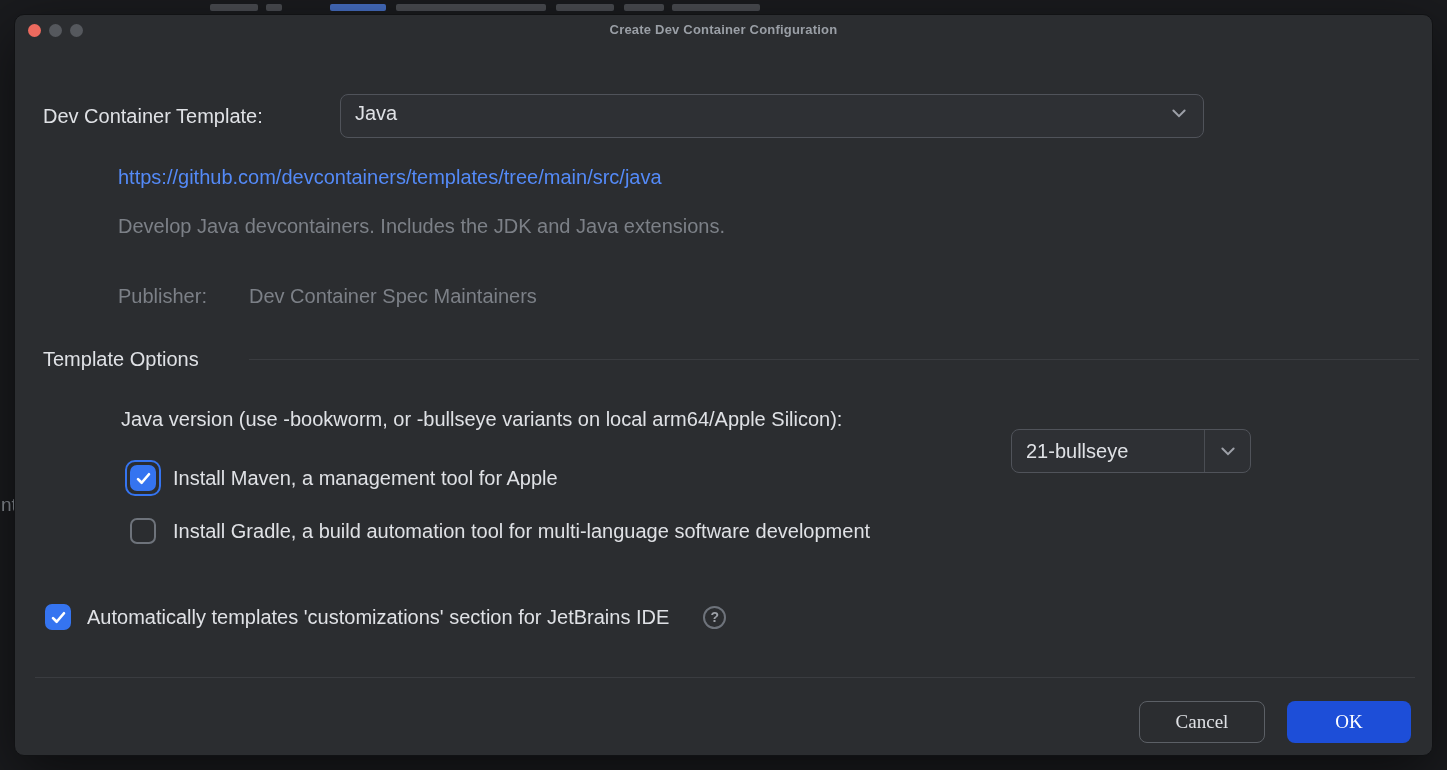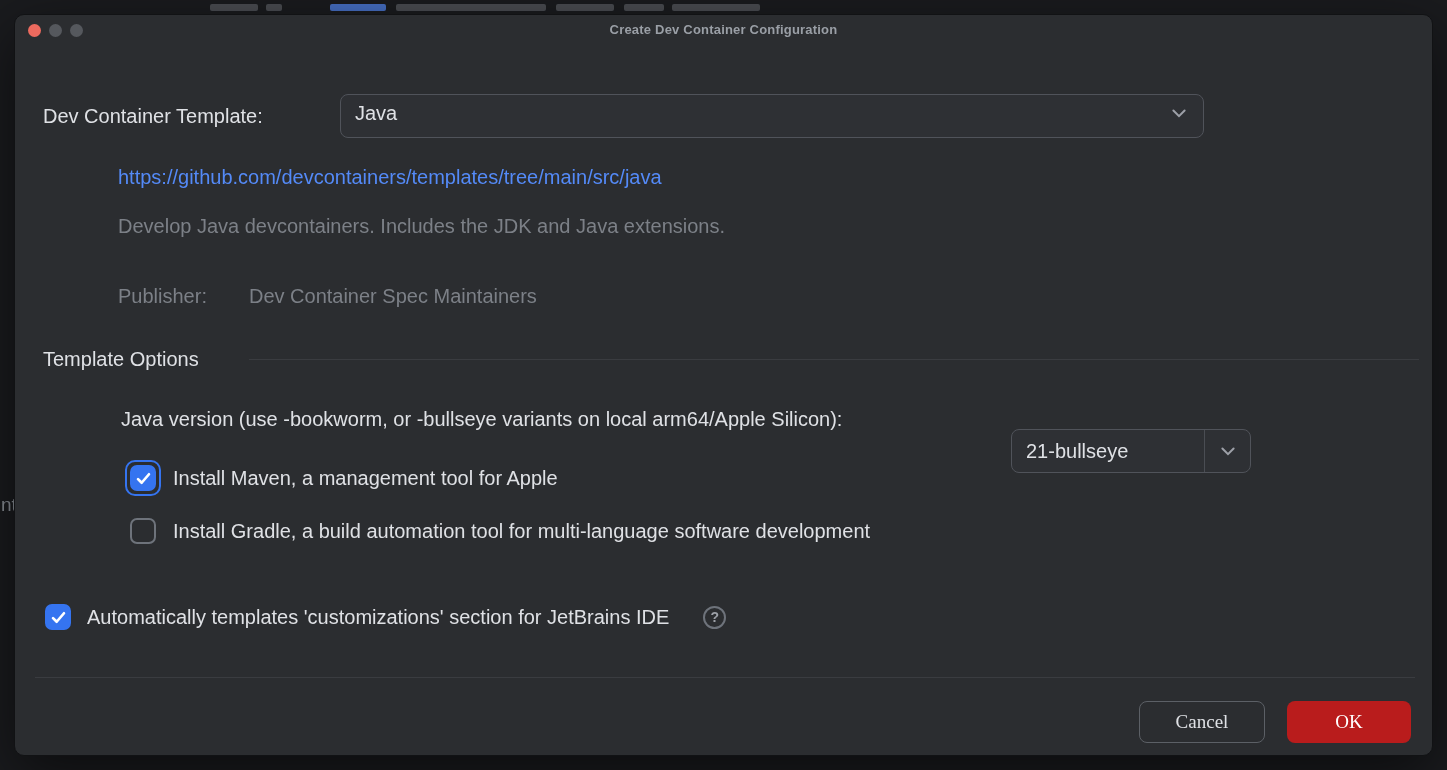--- a/index.html
+++ b/index.html
@@ -63,21 +63,21 @@
   .check-label { font-size:20px; color:#dfe1e5; cursor:pointer; line-height:26px; }
 
   .help { width:23px; height:23px; margin-left:18px; border-radius:50%; border:2px solid #6e737b;
           color:#9da1a8; font-size:14px; font-weight:700; display:flex; align-items:center; justify-content:center; cursor:pointer; }
 
   .bottom-divider { position:absolute; left:20px; top:662px; width:1380px; height:1px; background:#3a3c40; }
 
   .btn { position:absolute; height:42px; border-radius:8px; font-size:19px; font-family:Liberation Serif, serif;
          display:flex; align-items:center; justify-content:center; cursor:pointer; }
   #cancel-btn { left:1124px; top:686px; width:126px; background:transparent; border:1px solid #5c6066; color:#dfe1e5; }
-  #ok-btn     { left:1272px; top:686px; width:124px; background:#b91c1c; border:none; color:#ffffff; }
+  #ok-btn     { left:1272px; top:686px; width:124px; background:#1d4ed8; border:none; color:#ffffff; }
 </style>
 </head>
 <body>
 
 <div id="screen">
 
   <div class="bg-strip">
     <div class="frag" style="left:210px;width:48px"></div>
     <div class="frag" style="left:266px;width:16px"></div>
     <div class="frag blue" style="left:330px;width:56px"></div>

